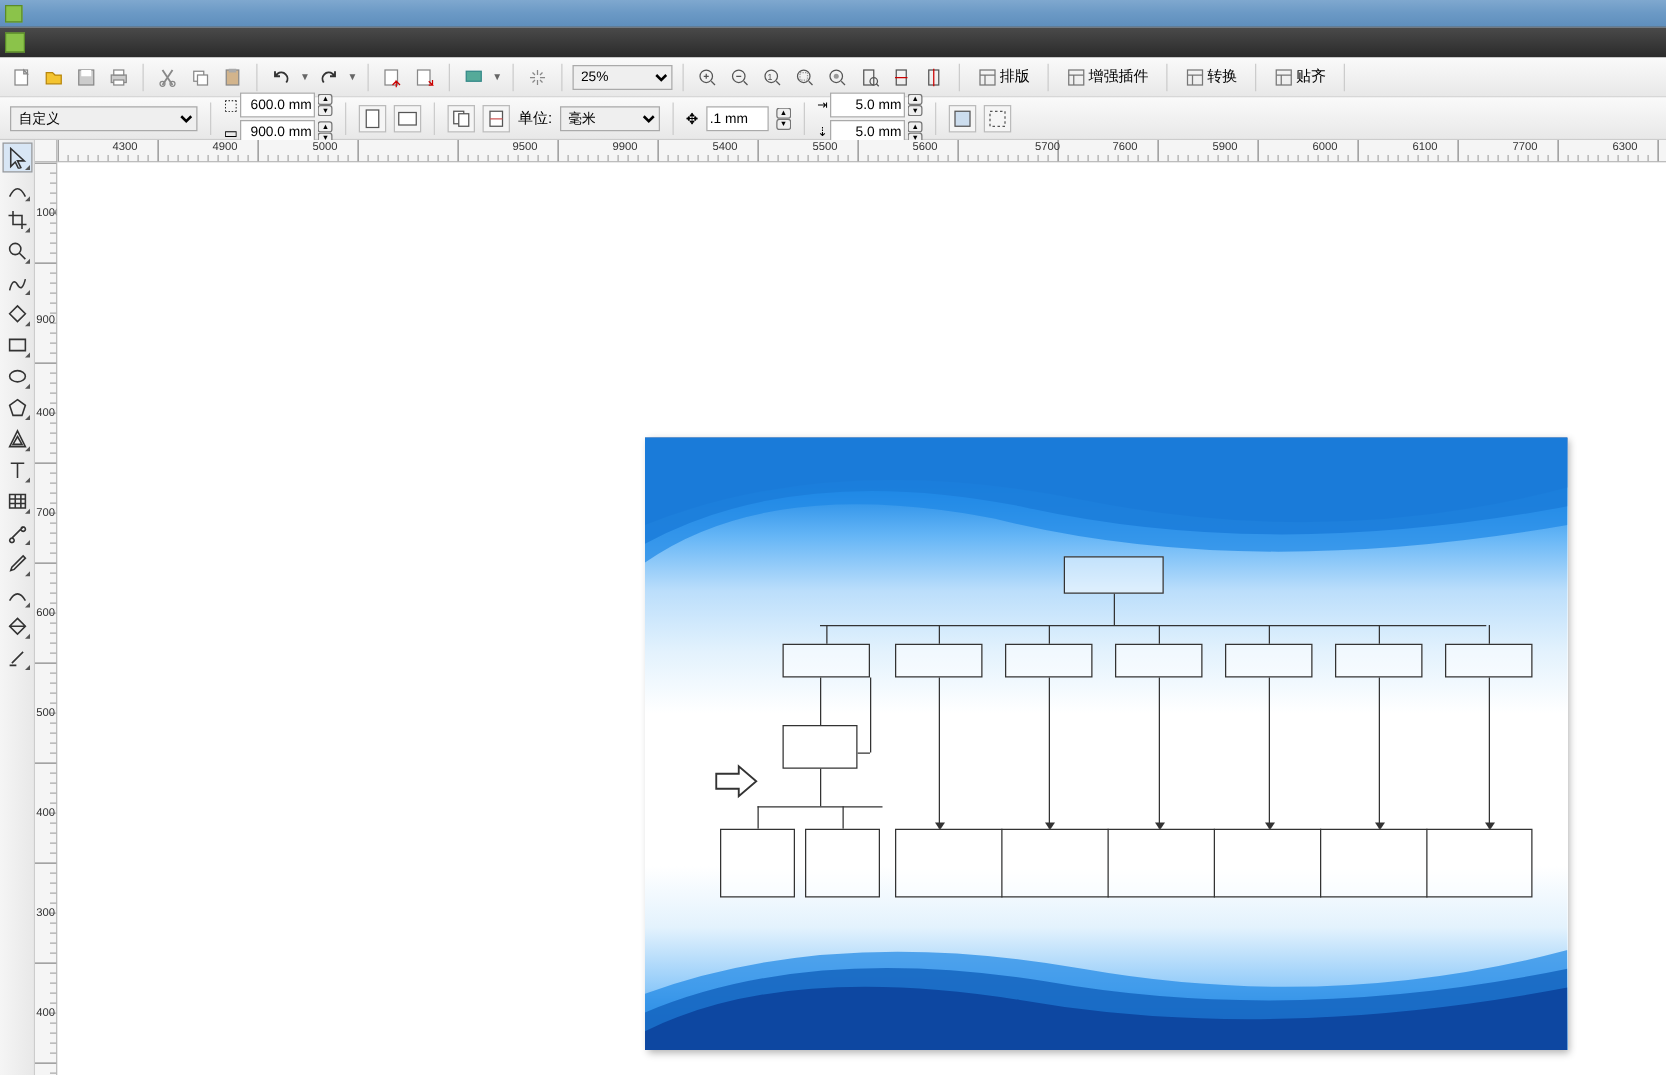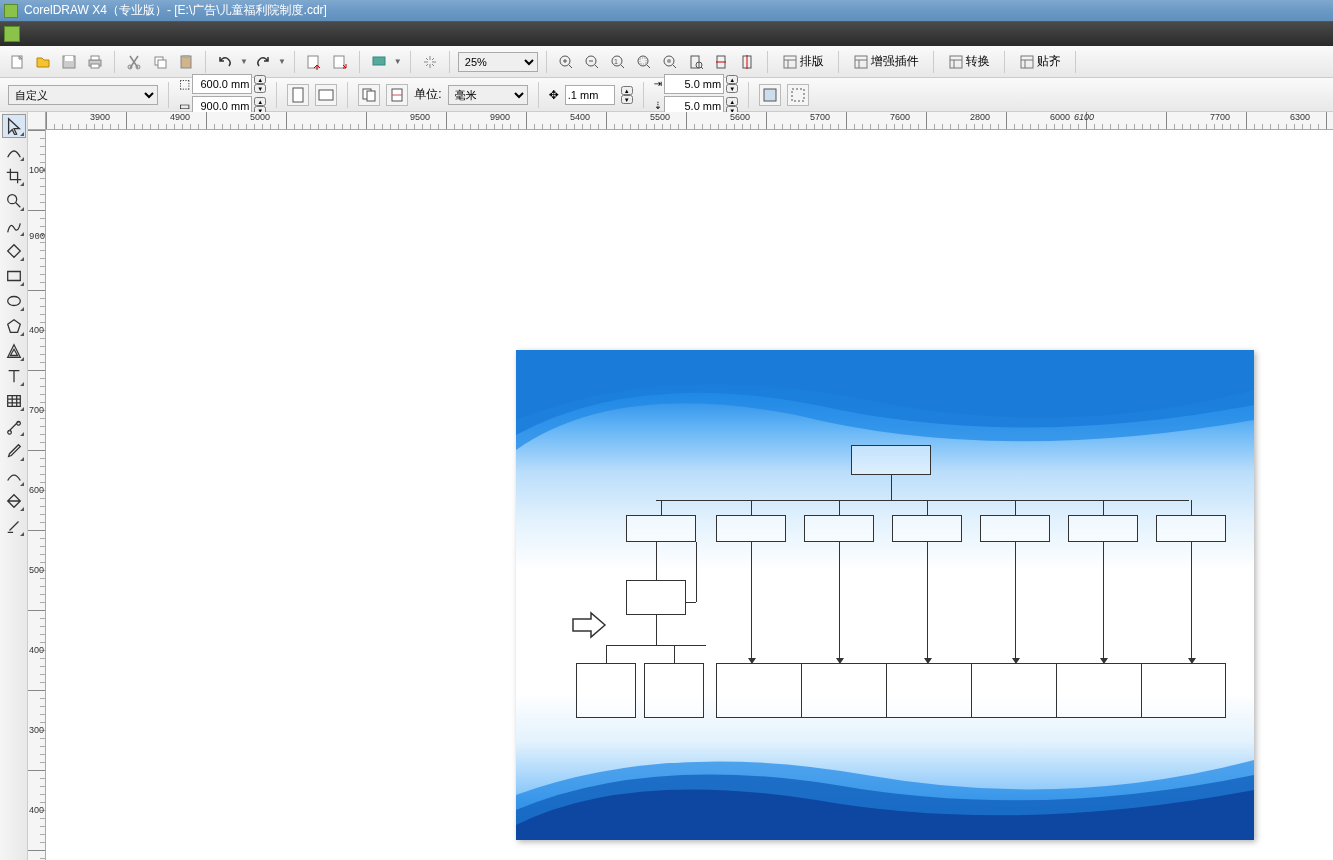--- a/index.html
+++ b/index.html
@@ -46,21 +46,20 @@
 .org-box { position: absolute; border: 1px solid #333; background: rgba(255,255,255,0.5); }
 .org-line { position: absolute; background: #333; }
 .arrow-shape { position: absolute; left: 20px; top: 166px; width: 36px; height: 28px; }
 .ic { display: block; }
 </style>
 </head>
 <body>
 
 <div class="titlebar">
   <div class="app-icon"></div>
-  <div class="title-text">CorelDRAW X4（专业版）- [E:\广告\儿童福利院制度.cdr]</div>
 </div>
 
 <div class="menubar">
   <div class="doc-icon"></div>
 </div>
 
 <div class="toolbar">
   <div class="tb-btn">
       <svg class="ic" width="16" height="16">
         <rect x="3" y="2" width="10" height="12" fill="#fff" stroke="#888"></rect>
@@ -584,34 +583,34 @@
         <div class="tick-minor" style="left: 1208px;"></div>
         <div class="tick-minor" style="left: 1216px;"></div>
         <div class="tick-minor" style="left: 1224px;"></div>
         <div class="tick-minor" style="left: 1232px;"></div>
         <div class="tick-minor" style="left: 1240px;"></div>
         <div class="tick-minor" style="left: 1248px;"></div>
         <div class="tick-minor" style="left: 1256px;"></div>
         <div class="tick-minor" style="left: 1264px;"></div>
         <div class="tick-minor" style="left: 1272px;"></div>
         <div class="tick-major" style="left: 1280px;"></div>
-        <div class="tick-label" style="left: 40px;">3900</div>
+        <div class="tick-label" style="left: 40px;">4300</div>
         <div class="tick-label" style="left: 120px;">4900</div>
         <div class="tick-label" style="left: 200px;">5000</div>
         <div class="tick-label" style="left: 280px; margin-top: 44px;">5100</div>
         <div class="tick-label" style="left: 360px;">9500</div>
         <div class="tick-label" style="left: 440px;">9900</div>
         <div class="tick-label" style="left: 520px;">5400</div>
         <div class="tick-label" style="left: 600px;">5500</div>
         <div class="tick-label" style="left: 680px;">5600</div>
-        <div class="tick-label" style="left: 760px;">5700</div>
+        <div class="tick-label" style="left: 778px;">5700</div>
         <div class="tick-label" style="left: 840px;">7600</div>
-        <div class="tick-label" style="left: 920px;">2800</div>
+        <div class="tick-label" style="left: 920px;">5900</div>
         <div class="tick-label" style="left: 1000px;">6000</div>
-        <div class="tick-label" style="left: 1024px; font-style: italic;">6100</div>
+        <div class="tick-label" style="left: 1080px;">6100</div>
         <div class="tick-label" style="left: 1160px;">7700</div>
         <div class="tick-label" style="left: 1240px;">6300</div>
       </div>
     <div class="ruler-v" id="ruler-v">
         <div class="tick-major" style="top: 0px;"></div>
         <div class="tick-minor" style="top: 8px;"></div>
         <div class="tick-minor" style="top: 16px;"></div>
         <div class="tick-minor" style="top: 24px;"></div>
         <div class="tick-minor" style="top: 32px;"></div>
         <div class="tick-minor" style="top: 40px;"></div>
@@ -695,21 +694,21 @@
         <div class="tick-minor" style="top: 664px;"></div>
         <div class="tick-minor" style="top: 672px;"></div>
         <div class="tick-minor" style="top: 680px;"></div>
         <div class="tick-minor" style="top: 688px;"></div>
         <div class="tick-minor" style="top: 696px;"></div>
         <div class="tick-minor" style="top: 704px;"></div>
         <div class="tick-minor" style="top: 712px;"></div>
         <div class="tick-major" style="top: 720px;"></div>
         <div class="tick-minor" style="top: 728px;"></div>
         <div class="tick-label" style="top: 35px;">1000</div>
-        <div class="tick-label" style="top: 102px; font-family: Liberation Mono, monospace;">900</div>
+        <div class="tick-label" style="top: 120px;">900</div>
         <div class="tick-label" style="top: 195px;">400</div>
         <div class="tick-label" style="top: 275px;">700</div>
         <div class="tick-label" style="top: 355px;">600</div>
         <div class="tick-label" style="top: 435px;">500</div>
         <div class="tick-label" style="top: 515px;">400</div>
         <div class="tick-label" style="top: 595px;">300</div>
         <div class="tick-label" style="top: 675px;">400</div>
       </div>
     <div class="canvas-area">
       <div class="document">

